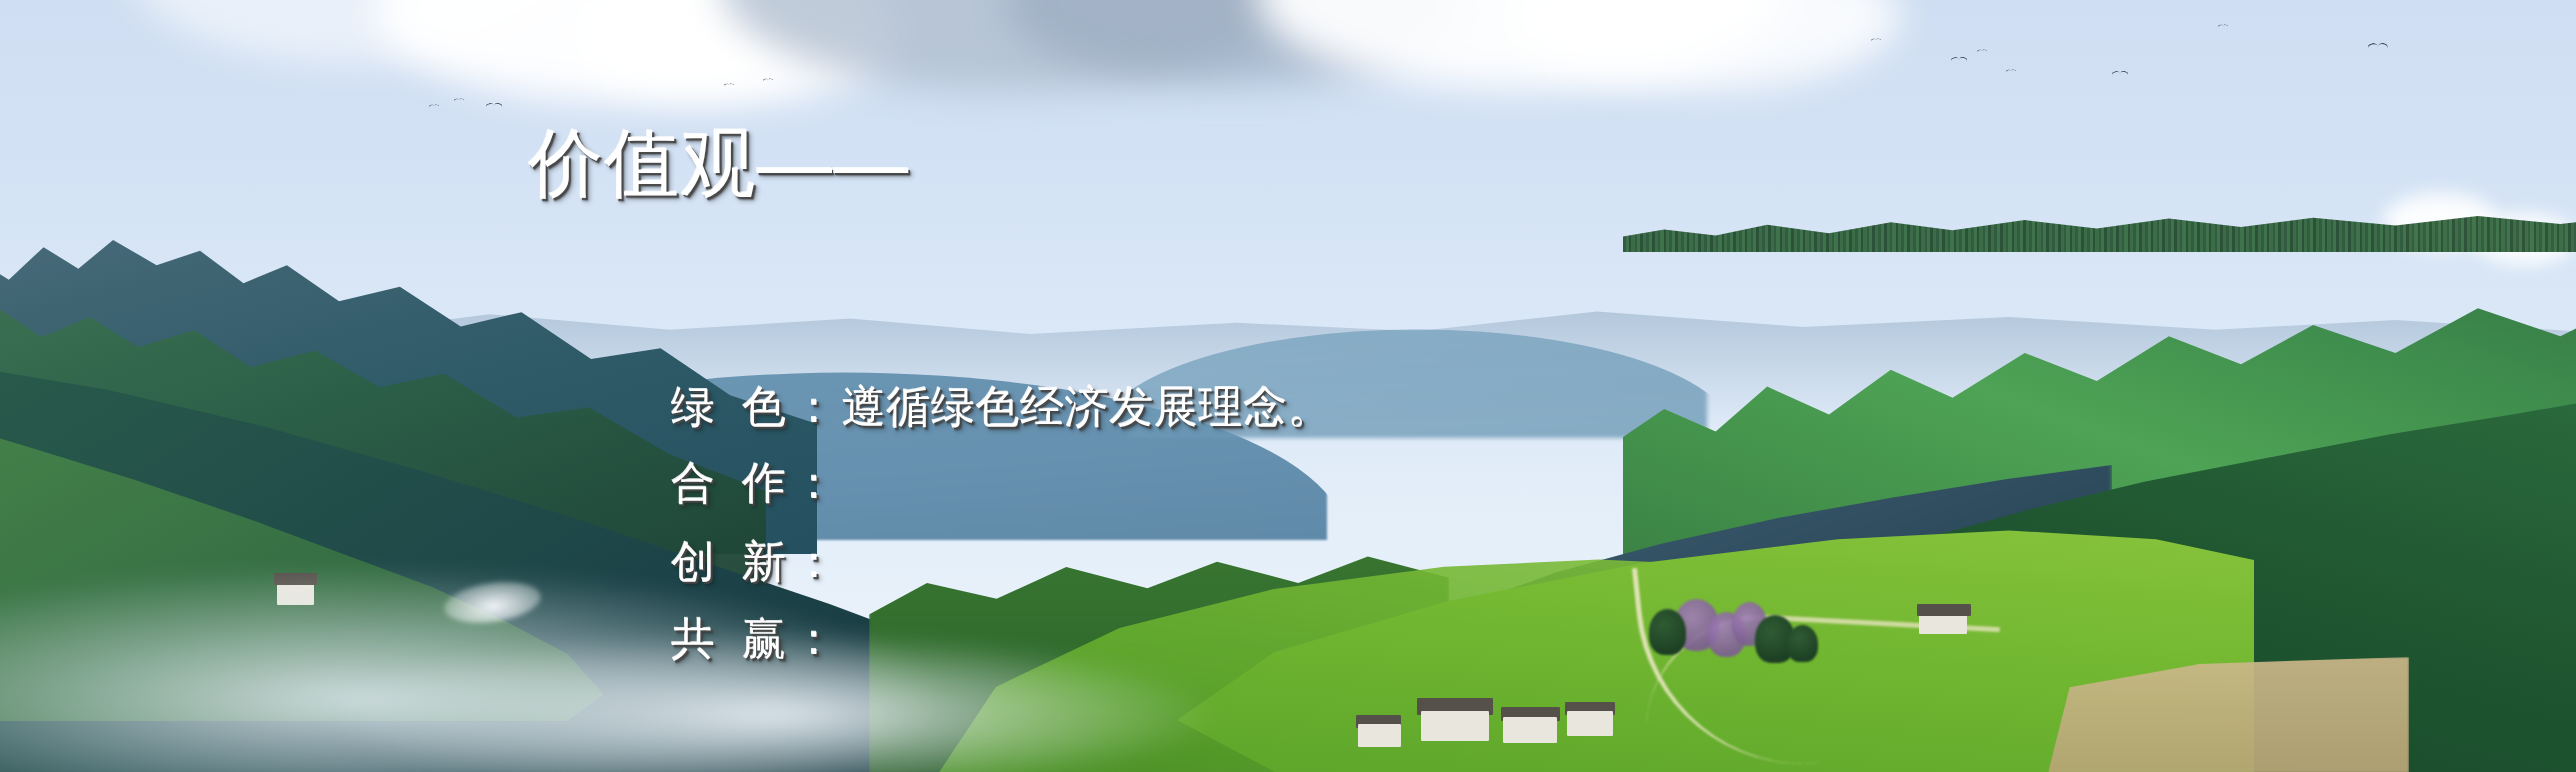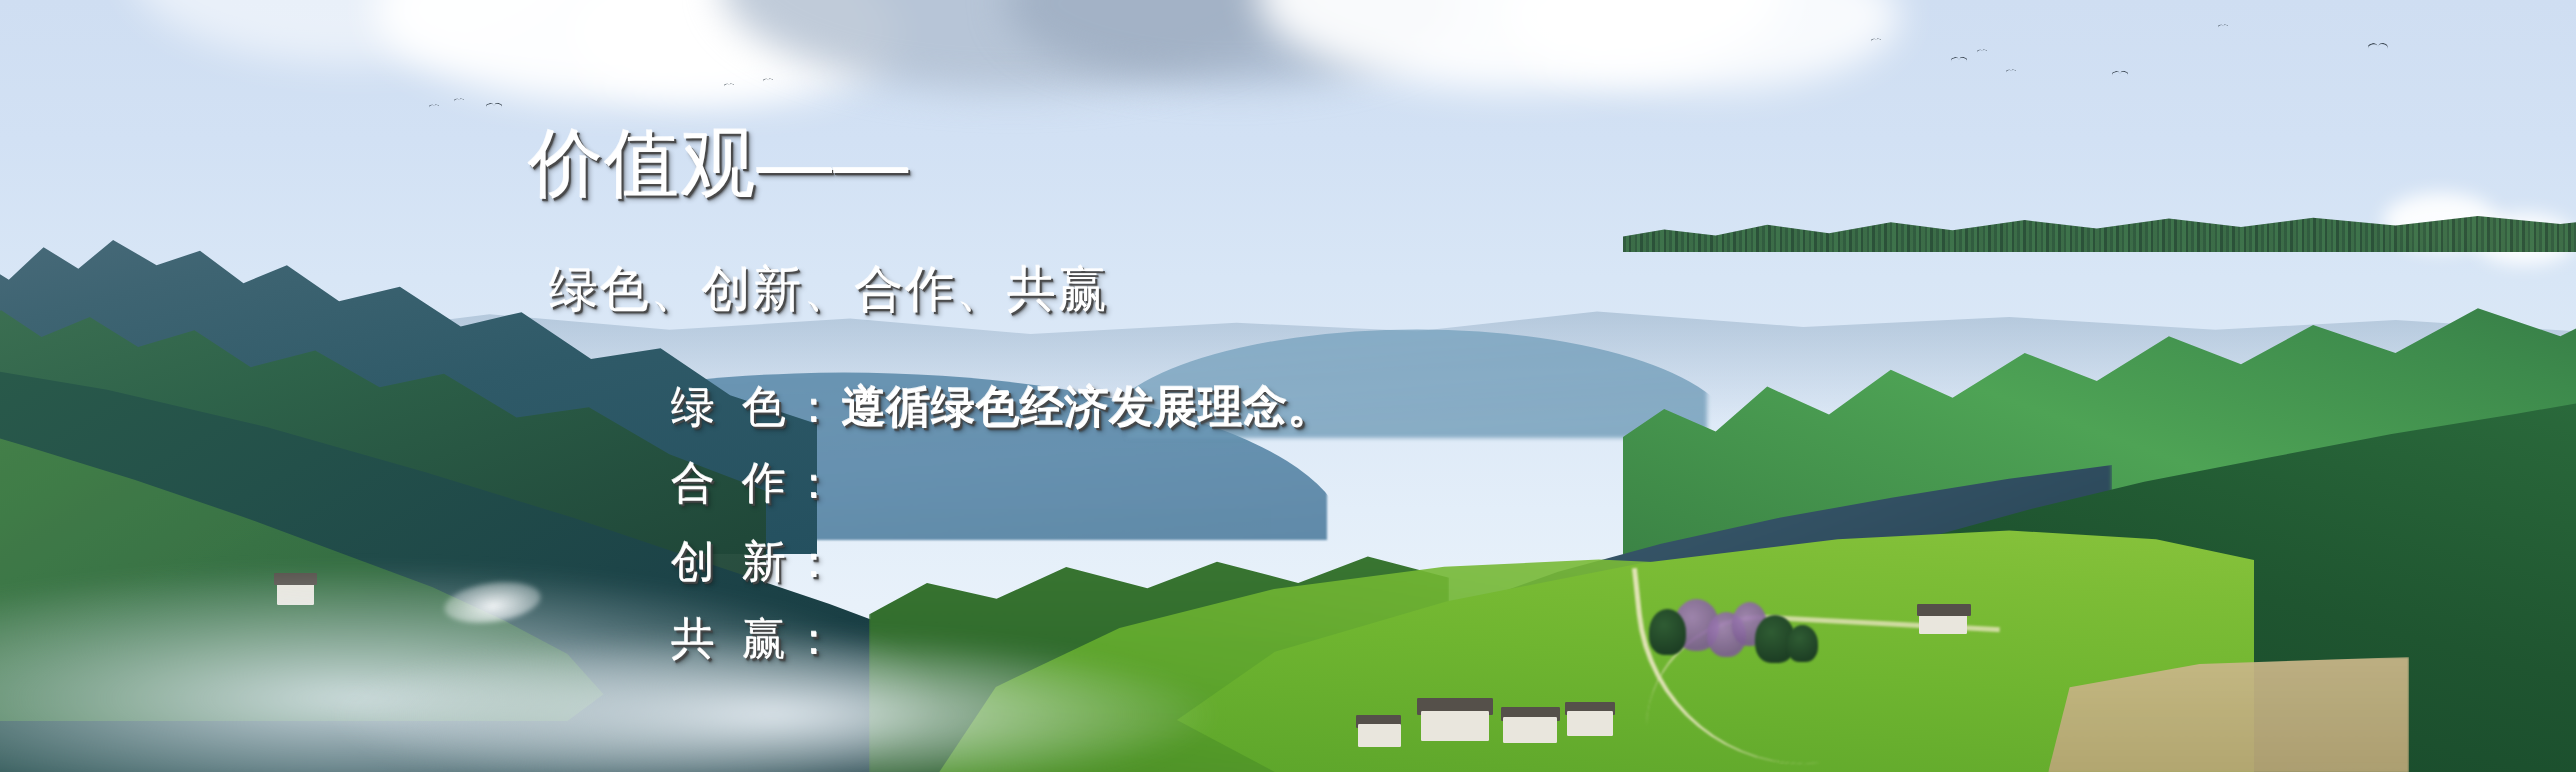--- a/index.html
+++ b/index.html
@@ -291,21 +291,21 @@
     letter-spacing:0.6px;
     display:flex;
     align-items:baseline;
   }
   .body-line .lbl {
     display:inline-block;
     width:121px;
     letter-spacing:27px;
   }
   .body-line .colon { display:inline-block; margin-right:5.2px; }
-  .body-line .txt   { display:inline-block;font-weight:bold; }
+  .body-line .txt   { display:inline-block; }
 
   #line-1 { top:385px; }
   #line-2 { top:461px;justify-content:space-between; }
   #line-3 { top:540px; }
   #line-4 { top:617px; }
 </style>
 </head>
 <body>
 
 <div id="banner">
@@ -382,21 +382,20 @@
   <div class="bird" style="left:2112px;top:71px;"></div>
   <div class="bird lg" style="left:2370px;top:44px;"></div>
   <div class="bird sm" style="left:2215px;top:23px;"></div>
   <div class="bird sm" style="left:721px;top:82px;"></div>
   <div class="bird sm" style="left:760px;top:77px;"></div>
 
   <div id="text-block">
 
     <div id="title" class="emboss">价值观——</div>
 
-    <div id="subtitle" class="emboss">绿色、创新、合作、共赢</div>
 
     <div id="line-1" class="body-line emboss">
       <span class="lbl">绿色</span>
         <span class="colon">：</span>
         <span class="txt">遵循绿色经济发展理念。</span>
     </div>
 
     <div id="line-2" class="body-line emboss">
       <span class="lbl">合作</span>
         <span class="colon">：</span>

